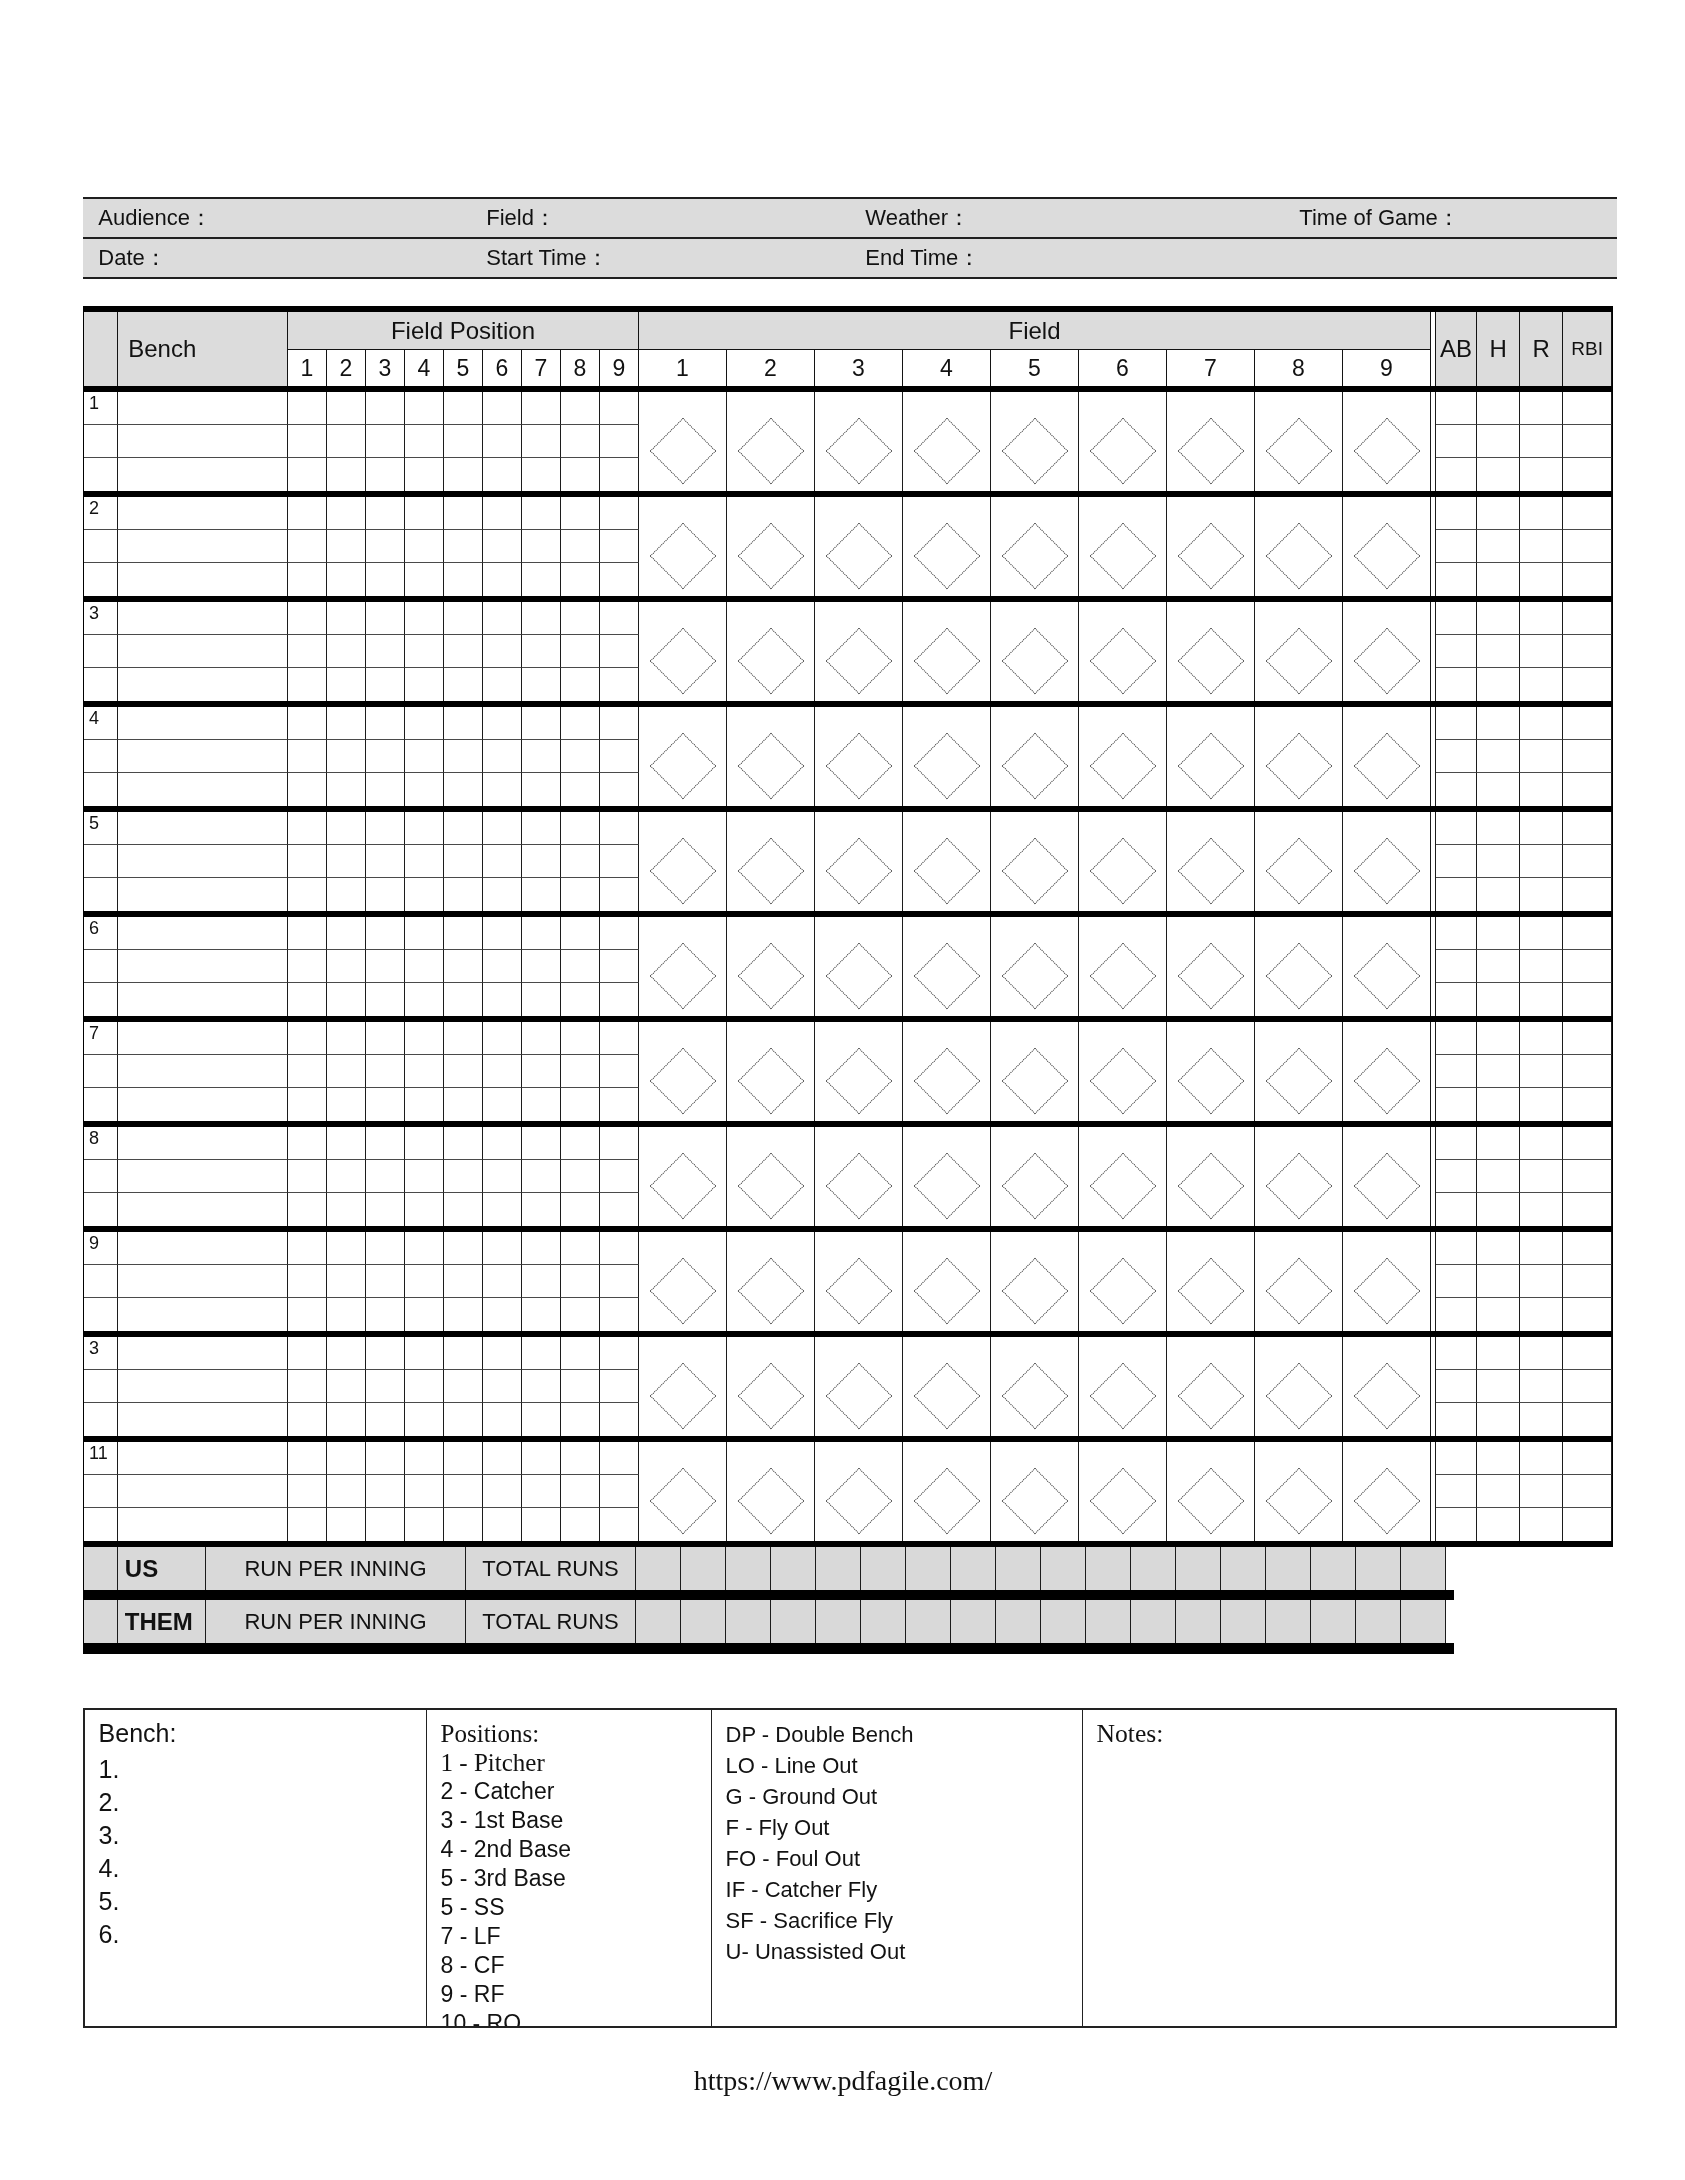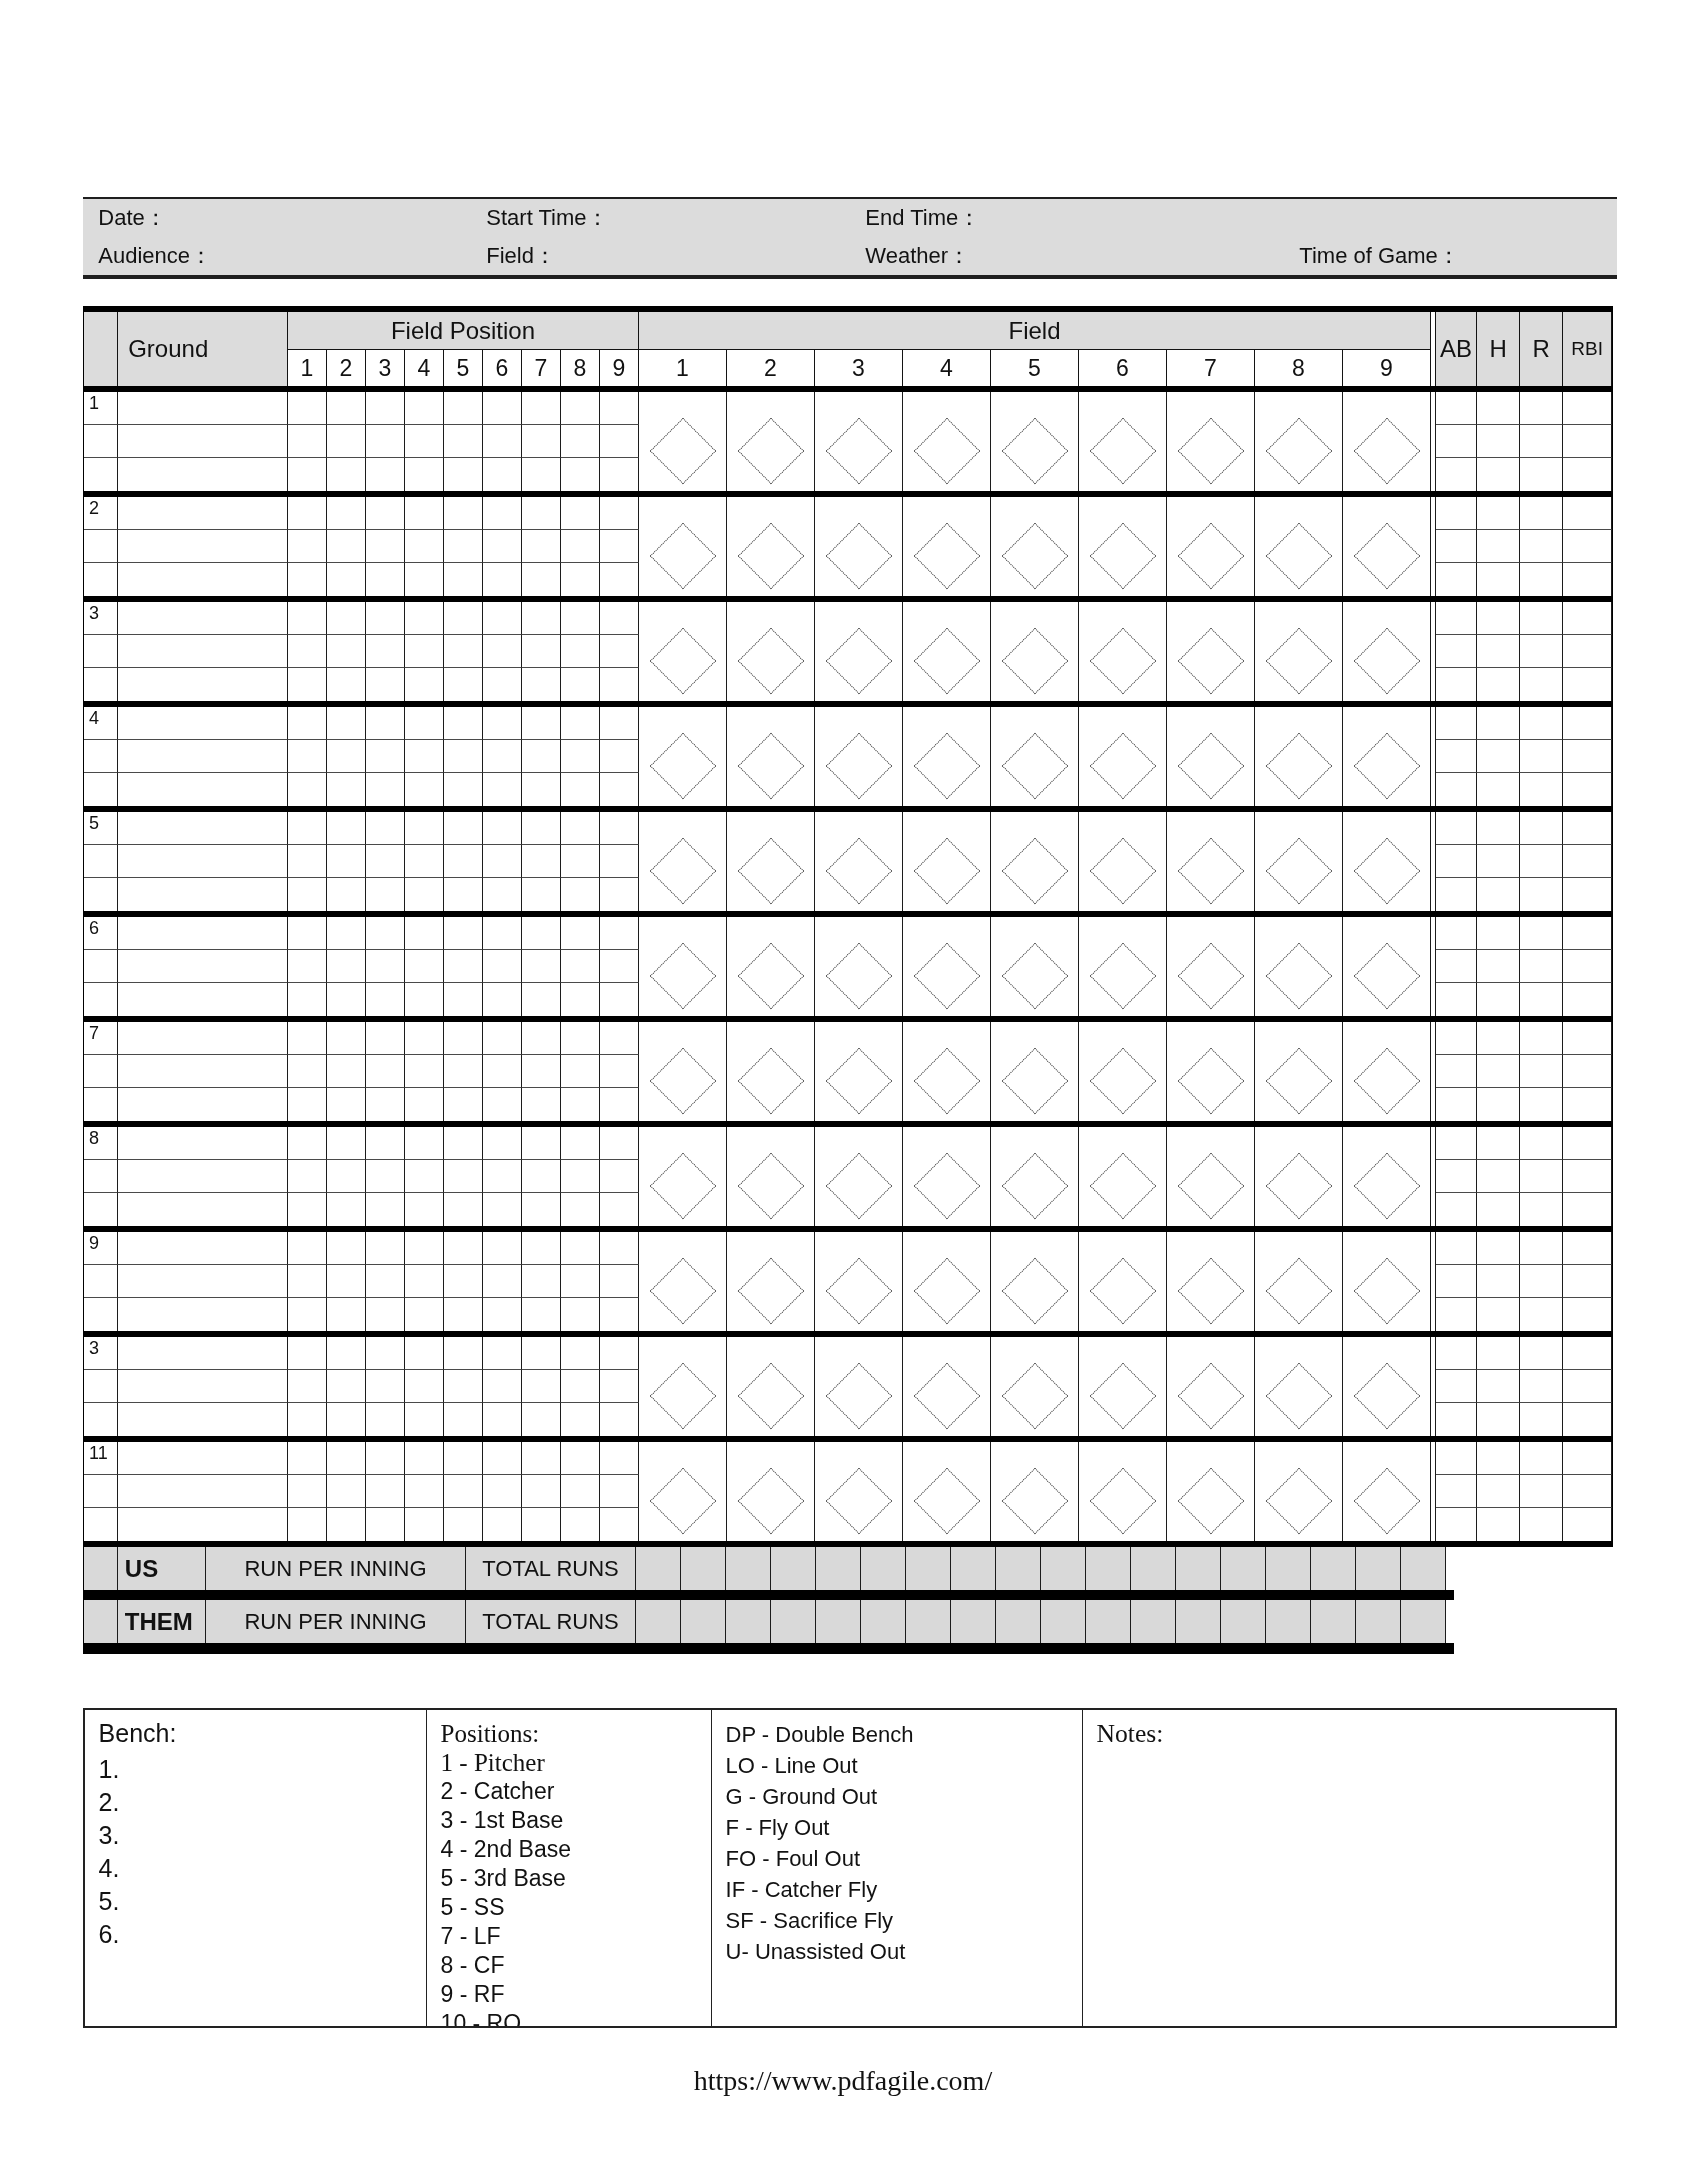--- a/index.html
+++ b/index.html
@@ -84,61 +84,61 @@
     font-family:"Liberation Serif","DejaVu Serif",serif; font-size:28px;
   }
 </style>
 </head>
 <body>
 
 <div class="page">
 
 
   <div class="info-table">
+    <div class="info-row first" id="info-row-1">
+        <div class="info-cell">
+          <div class="info-label">Audience：</div>
+          <div class="info-value"></div>
+        </div>
+        <div class="info-cell">
+          <div class="info-label">Field：</div>
+          <div class="info-value"></div>
+        </div>
+        <div class="info-cell">
+          <div class="info-label">Weather：</div>
+          <div class="info-value"></div>
+        </div>
+        <div class="info-cell">
+          <div class="info-label">Time of Game：</div>
+          <div class="info-value"></div>
+        </div>
+      </div>
     <div class="info-row" id="info-row-2">
         <div class="info-cell">
           <div class="info-label">Date：</div>
           <div class="info-value"></div>
         </div>
         <div class="info-cell">
           <div class="info-label">Start Time：</div>
           <div class="info-value"></div>
         </div>
         <div class="info-cell">
           <div class="info-label">End Time：</div>
           <div class="info-value"></div>
         </div>
         <div class="info-cell">
           <div class="info-value"></div>
         </div>
       </div>
-    <div class="info-row first" id="info-row-1">
-        <div class="info-cell">
-          <div class="info-label">Audience：</div>
-          <div class="info-value"></div>
-        </div>
-        <div class="info-cell">
-          <div class="info-label">Field：</div>
-          <div class="info-value"></div>
-        </div>
-        <div class="info-cell">
-          <div class="info-label">Weather：</div>
-          <div class="info-value"></div>
-        </div>
-        <div class="info-cell">
-          <div class="info-label">Time of Game：</div>
-          <div class="info-value"></div>
-        </div>
-      </div>
   </div>
 
   <div class="score-table">
     <div class="sgrid header-grid" id="score-header">
         <div class="hcell" style="grid-area: 1 / 1 / 3;"></div>
-        <div class="hcell batter-h" style="grid-area: 1 / 2 / 3;">Ground</div>
+        <div class="hcell batter-h" style="grid-area: 1 / 2 / 3;">Bench</div>
         <div class="hcell" style="grid-area: 1 / 3 / auto / 12;">Field Position</div>
         <div class="hnum" style="grid-area: 2 / 3;">1</div>
         <div class="hnum" style="grid-area: 2 / 4;">2</div>
         <div class="hnum" style="grid-area: 2 / 5;">3</div>
         <div class="hnum" style="grid-area: 2 / 6;">4</div>
         <div class="hnum" style="grid-area: 2 / 7;">5</div>
         <div class="hnum" style="grid-area: 2 / 8;">6</div>
         <div class="hnum" style="grid-area: 2 / 9;">7</div>
         <div class="hnum" style="grid-area: 2 / 10;">8</div>
         <div class="hnum" style="grid-area: 2 / 11;">9</div>

